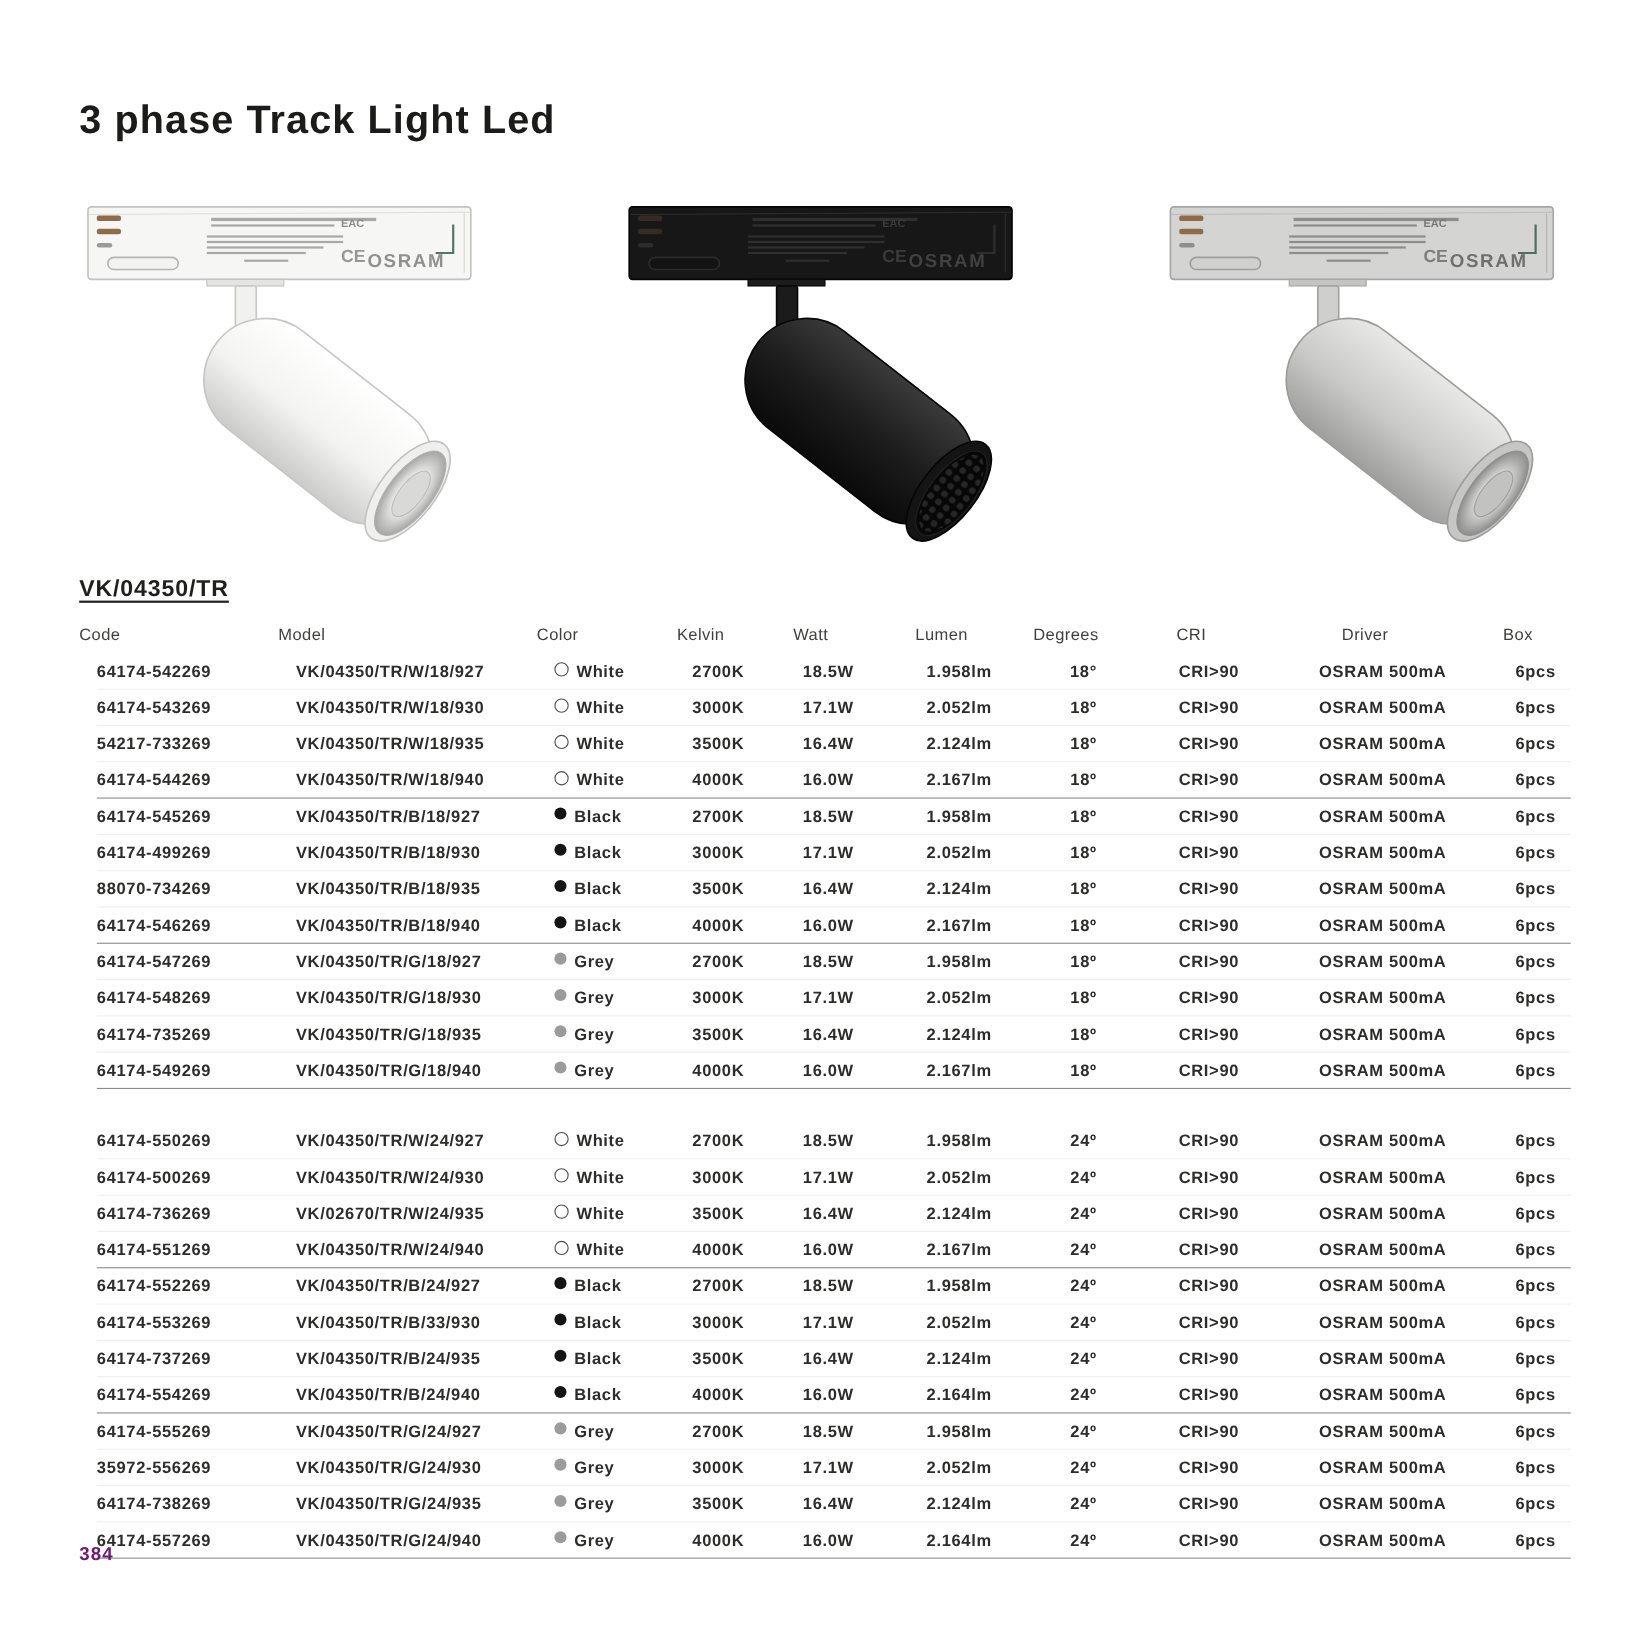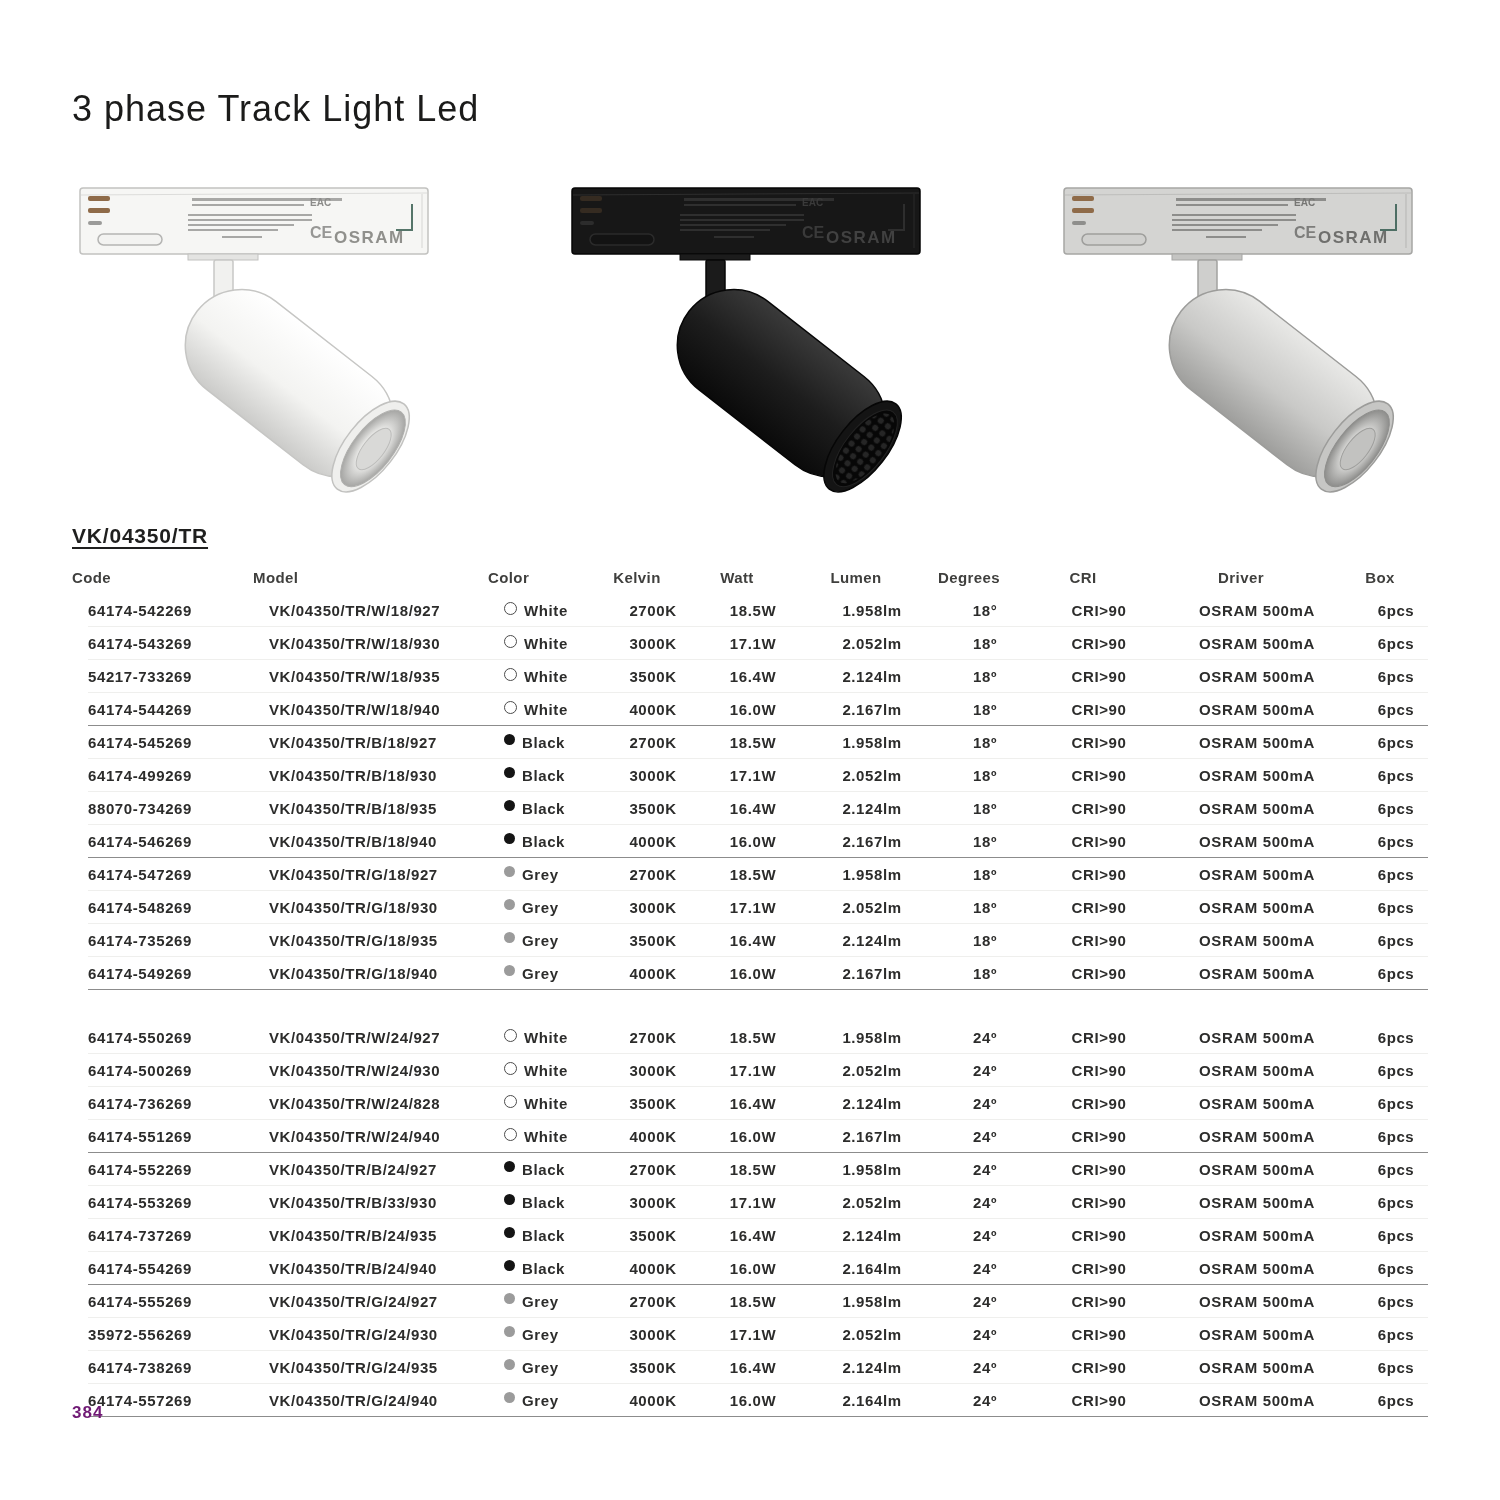--- a/index.html
+++ b/index.html
@@ -1,34 +1,34 @@
 <!DOCTYPE html>
 <html><head>
 <meta charset="utf-8">
 <style>
   html,body{margin:0;padding:0;background:#ffffff;}
   .page{position:relative;width:1500px;height:1500px;background:#ffffff;
         font-family:"Liberation Sans",sans-serif;color:#2c2c2b;overflow:hidden;}
 
-  .title{position:absolute;top:88px;left:72px;font-size:36px;font-weight:400;
+  .title{position:absolute;top:88px;left:72px;font-size:36px;font-weight:700;
          letter-spacing:1px;color:#1b1b1a;}
 
   .images{position:absolute;top:168px;left:72px;width:1356px;height:332px;
           display:flex;justify-content:space-between;}
   .fixture{display:block;}
 
   .family{position:absolute;top:524px;left:72px;font-size:21px;font-weight:700;
           letter-spacing:0.8px;color:#1f1f1e;text-decoration:underline;
           text-underline-offset:4px;text-decoration-thickness:2px;}
 
   .spec{position:absolute;top:560px;left:72px;width:1356px;}
   .t-head,.t-row{display:grid;
     grid-template-columns:181px 235px 102px 94px 106px 132px 94px 134px 182px 96px;
     align-items:center;}
-  .t-head{height:34px;font-size:15px;font-weight:700;color:#3f3f3d;letter-spacing:0.4px;}
+  .t-head{height:34px;font-size:15px;font-weight:400;color:#3f3f3d;letter-spacing:0.4px;}
   .t-row{height:32px;font-size:15px;font-weight:700;letter-spacing:0.6px;
          border-bottom:1px solid #efefed;margin-left:16px;}
   .t-row.group-end{border-bottom:1.5px solid #8c8c8c;}
   .t-row.section-start{margin-top:31px;}
   .c{white-space:nowrap;}
   .l{text-align:left;}
   .m{text-align:center;}
   .colorcell{display:flex;gap:7px;}
   .dot{display:inline-block;width:11px;height:11px;border-radius:50%;flex:0 0 auto;}
   .dot-white{border:1.5px solid #4c4c4c;background:transparent;}
@@ -416,21 +416,21 @@
     <span class="c m">17.1W</span>
     <span class="c m">2.052lm</span>
     <span class="c m">24º</span>
     <span class="c m">CRI&gt;90</span>
     <span class="c m">OSRAM 500mA</span>
     <span class="c m">6pcs</span>
   </div>
 
   <div class="t-row">
     <span class="c l">64174-736269</span>
-    <span class="c l">VK/04350/TR/W/24/828</span>
+    <span class="c l">VK/02670/TR/W/24/935</span>
     <span class="c l colorcell">
       <i class="dot dot-white"></i>
       <span>White</span>
     </span>
     <span class="c m">3500K</span>
     <span class="c m">16.4W</span>
     <span class="c m">2.124lm</span>
     <span class="c m">24º</span>
     <span class="c m">CRI&gt;90</span>
     <span class="c m">OSRAM 500mA</span>

